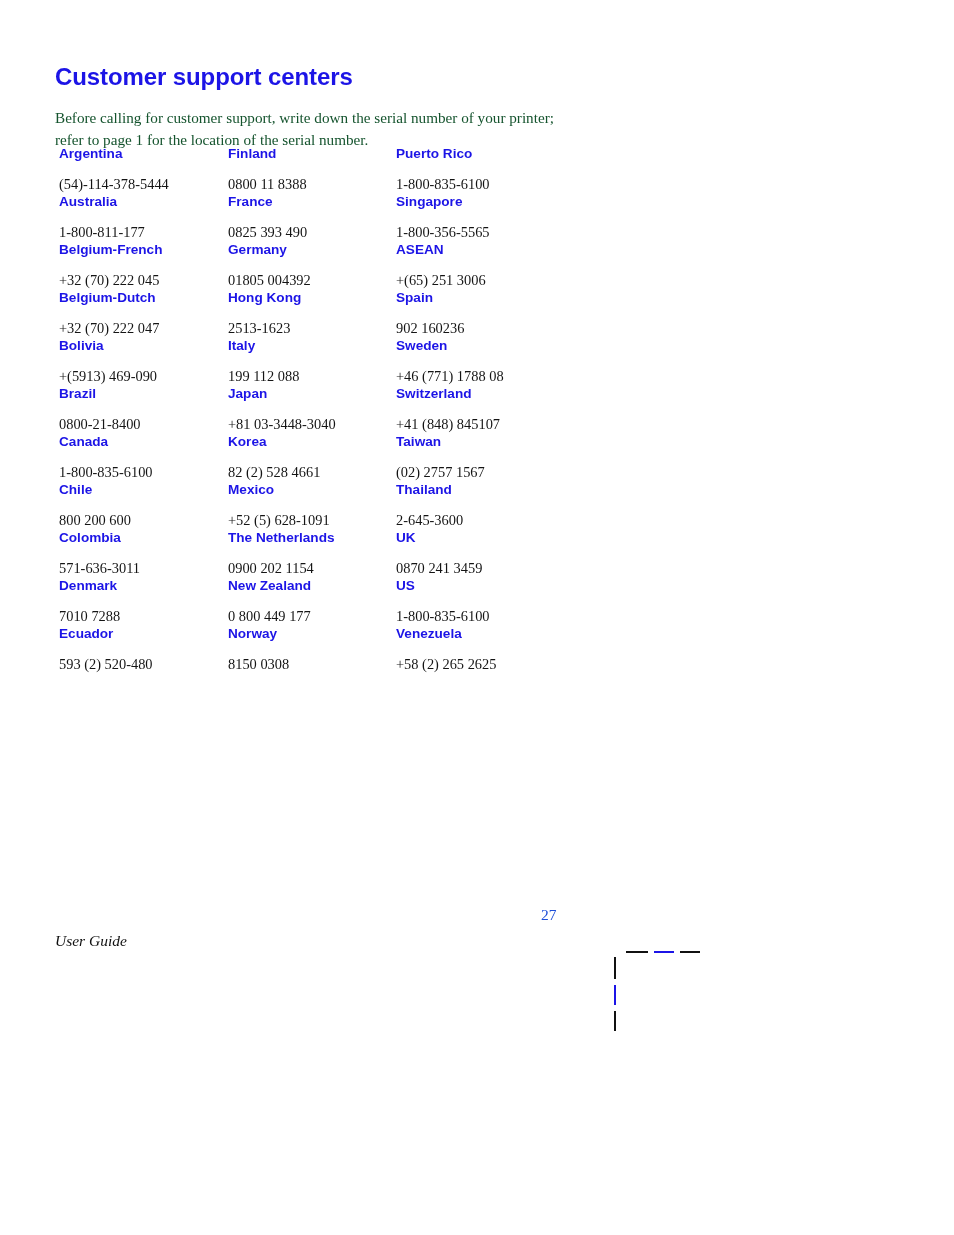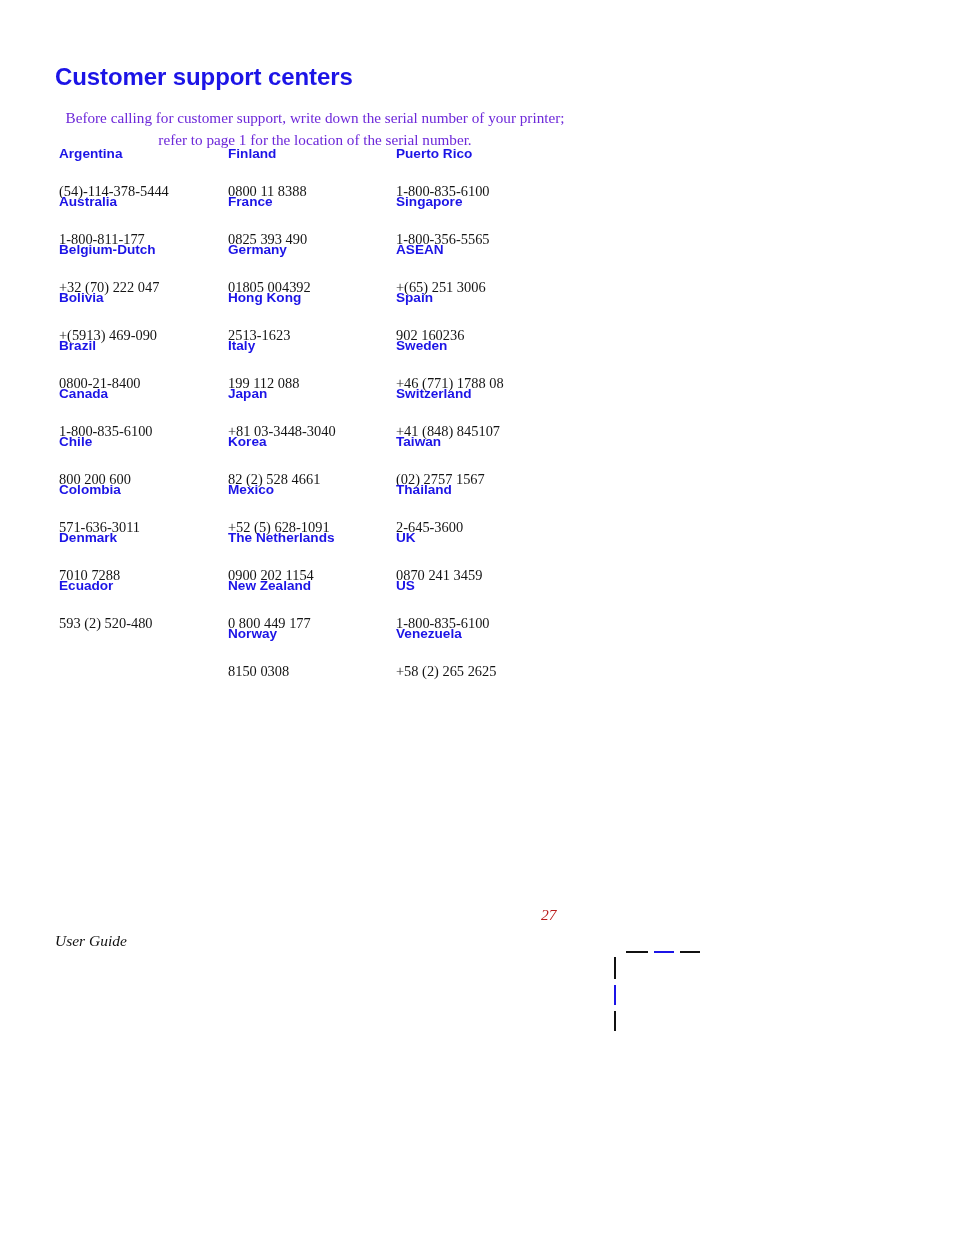--- a/index.html
+++ b/index.html
@@ -36,22 +36,21 @@
 
   
   .intro {
     position: absolute;
     left: 55px;
     top: 92px;
     width: 520px;
     font-family: "Liberation Serif", serif;
     font-size: 15.2px;
     line-height: 21.5px;
-    color: #6d28d9;
-    text-align: center;
+    color: #14532d;
   }
 
   
   .contacts {
     position: absolute;
     left: 0;
     top: 0;
     width: 954px;
     height: 600px;
   }
@@ -73,21 +72,21 @@
     font-weight: 600;
     color: #1c14e6;
     line-height: 17px;
     white-space: nowrap;
   }
   .contact-phone {
     font-family: "Liberation Serif", serif;
     font-size: 14.4px;
     color: #141414;
     line-height: 17px;
-    margin-top: 21px;
+    margin-top: 14px;
     white-space: nowrap;
   }
 
   
   .footer {
     position: absolute;
     left: 55px;
     top: 906px;
     width: 500px;
     height: 22px;
@@ -101,23 +100,22 @@
     font-size: 15.5px;
     color: #111111;
     white-space: nowrap;
     margin-top: 26px;
   }
   .footer-page {
     position: absolute;
     left: 486px;
     top: 0;
     font-family: "Liberation Serif", serif;
-    font-style: italic;
     font-size: 15.5px;
-    color: #b91c1c;
+    color: #1d4ed8;
     white-space: nowrap;
   }
 
   
   .crop-marks {
     position: absolute;
     left: 600px;
     top: 935px;
     width: 120px;
     height: 90px;
@@ -165,20 +163,24 @@
 
   <div class="contacts">
     <div class="contact-col col-1">
         <div class="contact-entry">
           <div class="contact-country">Argentina</div>
           <div class="contact-phone">(54)-114-378-5444</div>
         </div>
         <div class="contact-entry">
           <div class="contact-country">Australia</div>
           <div class="contact-phone">1-800-811-177</div>
+        </div>
+        <div class="contact-entry">
+          <div class="contact-country">Belgium-French</div>
+          <div class="contact-phone">+32 (70) 222 045</div>
         </div>
         <div class="contact-entry">
           <div class="contact-country">Belgium-Dutch</div>
           <div class="contact-phone">+32 (70) 222 047</div>
         </div>
         <div class="contact-entry">
           <div class="contact-country">Bolivia</div>
           <div class="contact-phone">+(5913) 469-090</div>
         </div>
         <div class="contact-entry">

